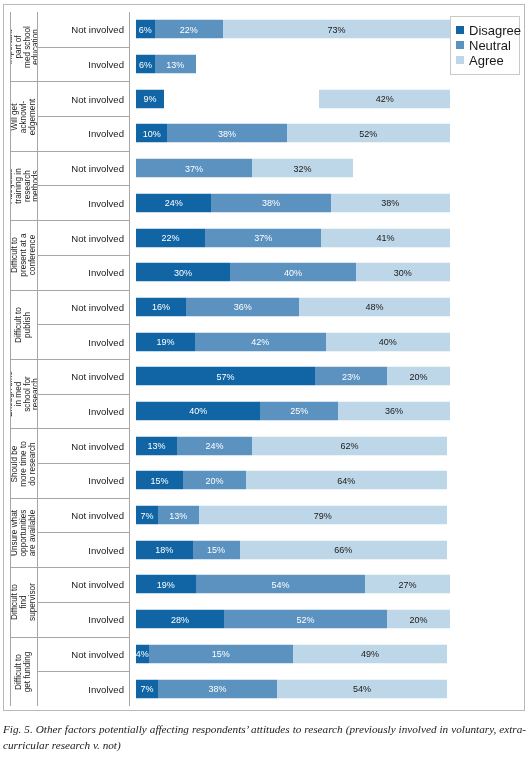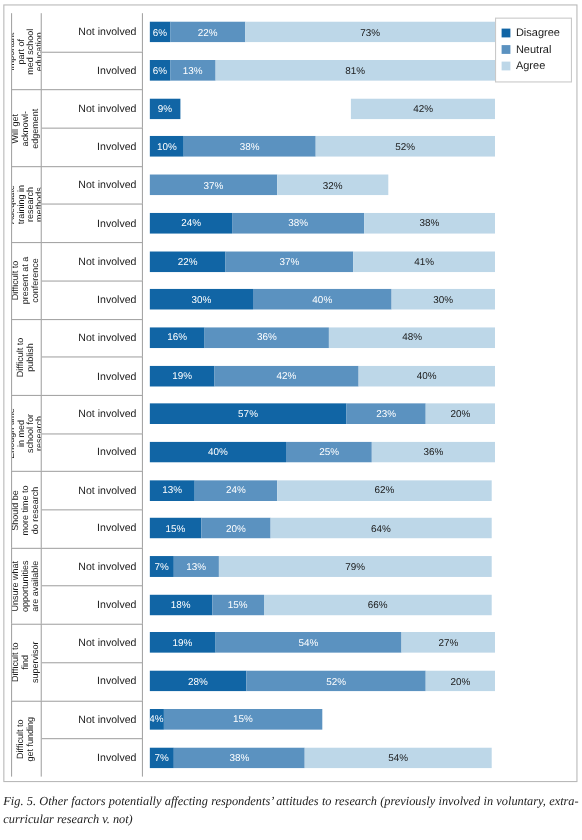--- a/index.html
+++ b/index.html
@@ -153,21 +153,21 @@
     height: 14px;
     margin-bottom: 1px;
   }
   .swatch {
     width: 8px;
     height: 8px;
     margin-right: 5px;
     flex: 0 0 auto;
   }
   .legend-label {
-    font-size: 10px;
+    font-size: 13px;
     color: #1a1a1a;
   }
 
   
   .caption {
     position: absolute;
     left: 3px;
     top: 722px;
     width: 523px;
     font-family: "Liberation Serif", serif;
@@ -203,21 +203,20 @@
                 <div class="seg s2" style="width: 73%;">73%</div>
               </div>
             </div>
           </div>
           <div class="subrow r1">
             <div class="lbl-cell">Involved</div>
             <div class="bar-cell">
               <div class="bar">
                 <div class="seg s0" style="width: 6%;">6%</div>
                 <div class="seg s1" style="width: 13%;">13%</div>
-                <div class="seg s2" style="width: 81%;">81%</div>
               </div>
             </div>
           </div>
         </div>
         <div class="group">
           <div class="cat-cell">
             <div class="cat-text">
               <div>Will get</div>
               <div>acknowl-</div>
               <div>edgement</div>
@@ -453,20 +452,21 @@
               <div>Difficult to</div>
               <div>get funding</div>
             </div>
           </div>
           <div class="subrow r0">
             <div class="lbl-cell lbl-cell-first">Not involved</div>
             <div class="bar-cell">
               <div class="bar">
                 <div class="seg s0" style="width: 4%;">4%</div>
                 <div class="seg s1" style="width: 46%;">15%</div>
+                <div class="seg s2" style="width: 49%;">49%</div>
               </div>
             </div>
           </div>
           <div class="subrow r1">
             <div class="lbl-cell">Involved</div>
             <div class="bar-cell">
               <div class="bar">
                 <div class="seg s0" style="width: 7%;">7%</div>
                 <div class="seg s1" style="width: 38%;">38%</div>
                 <div class="seg s2" style="width: 54%;">54%</div>

